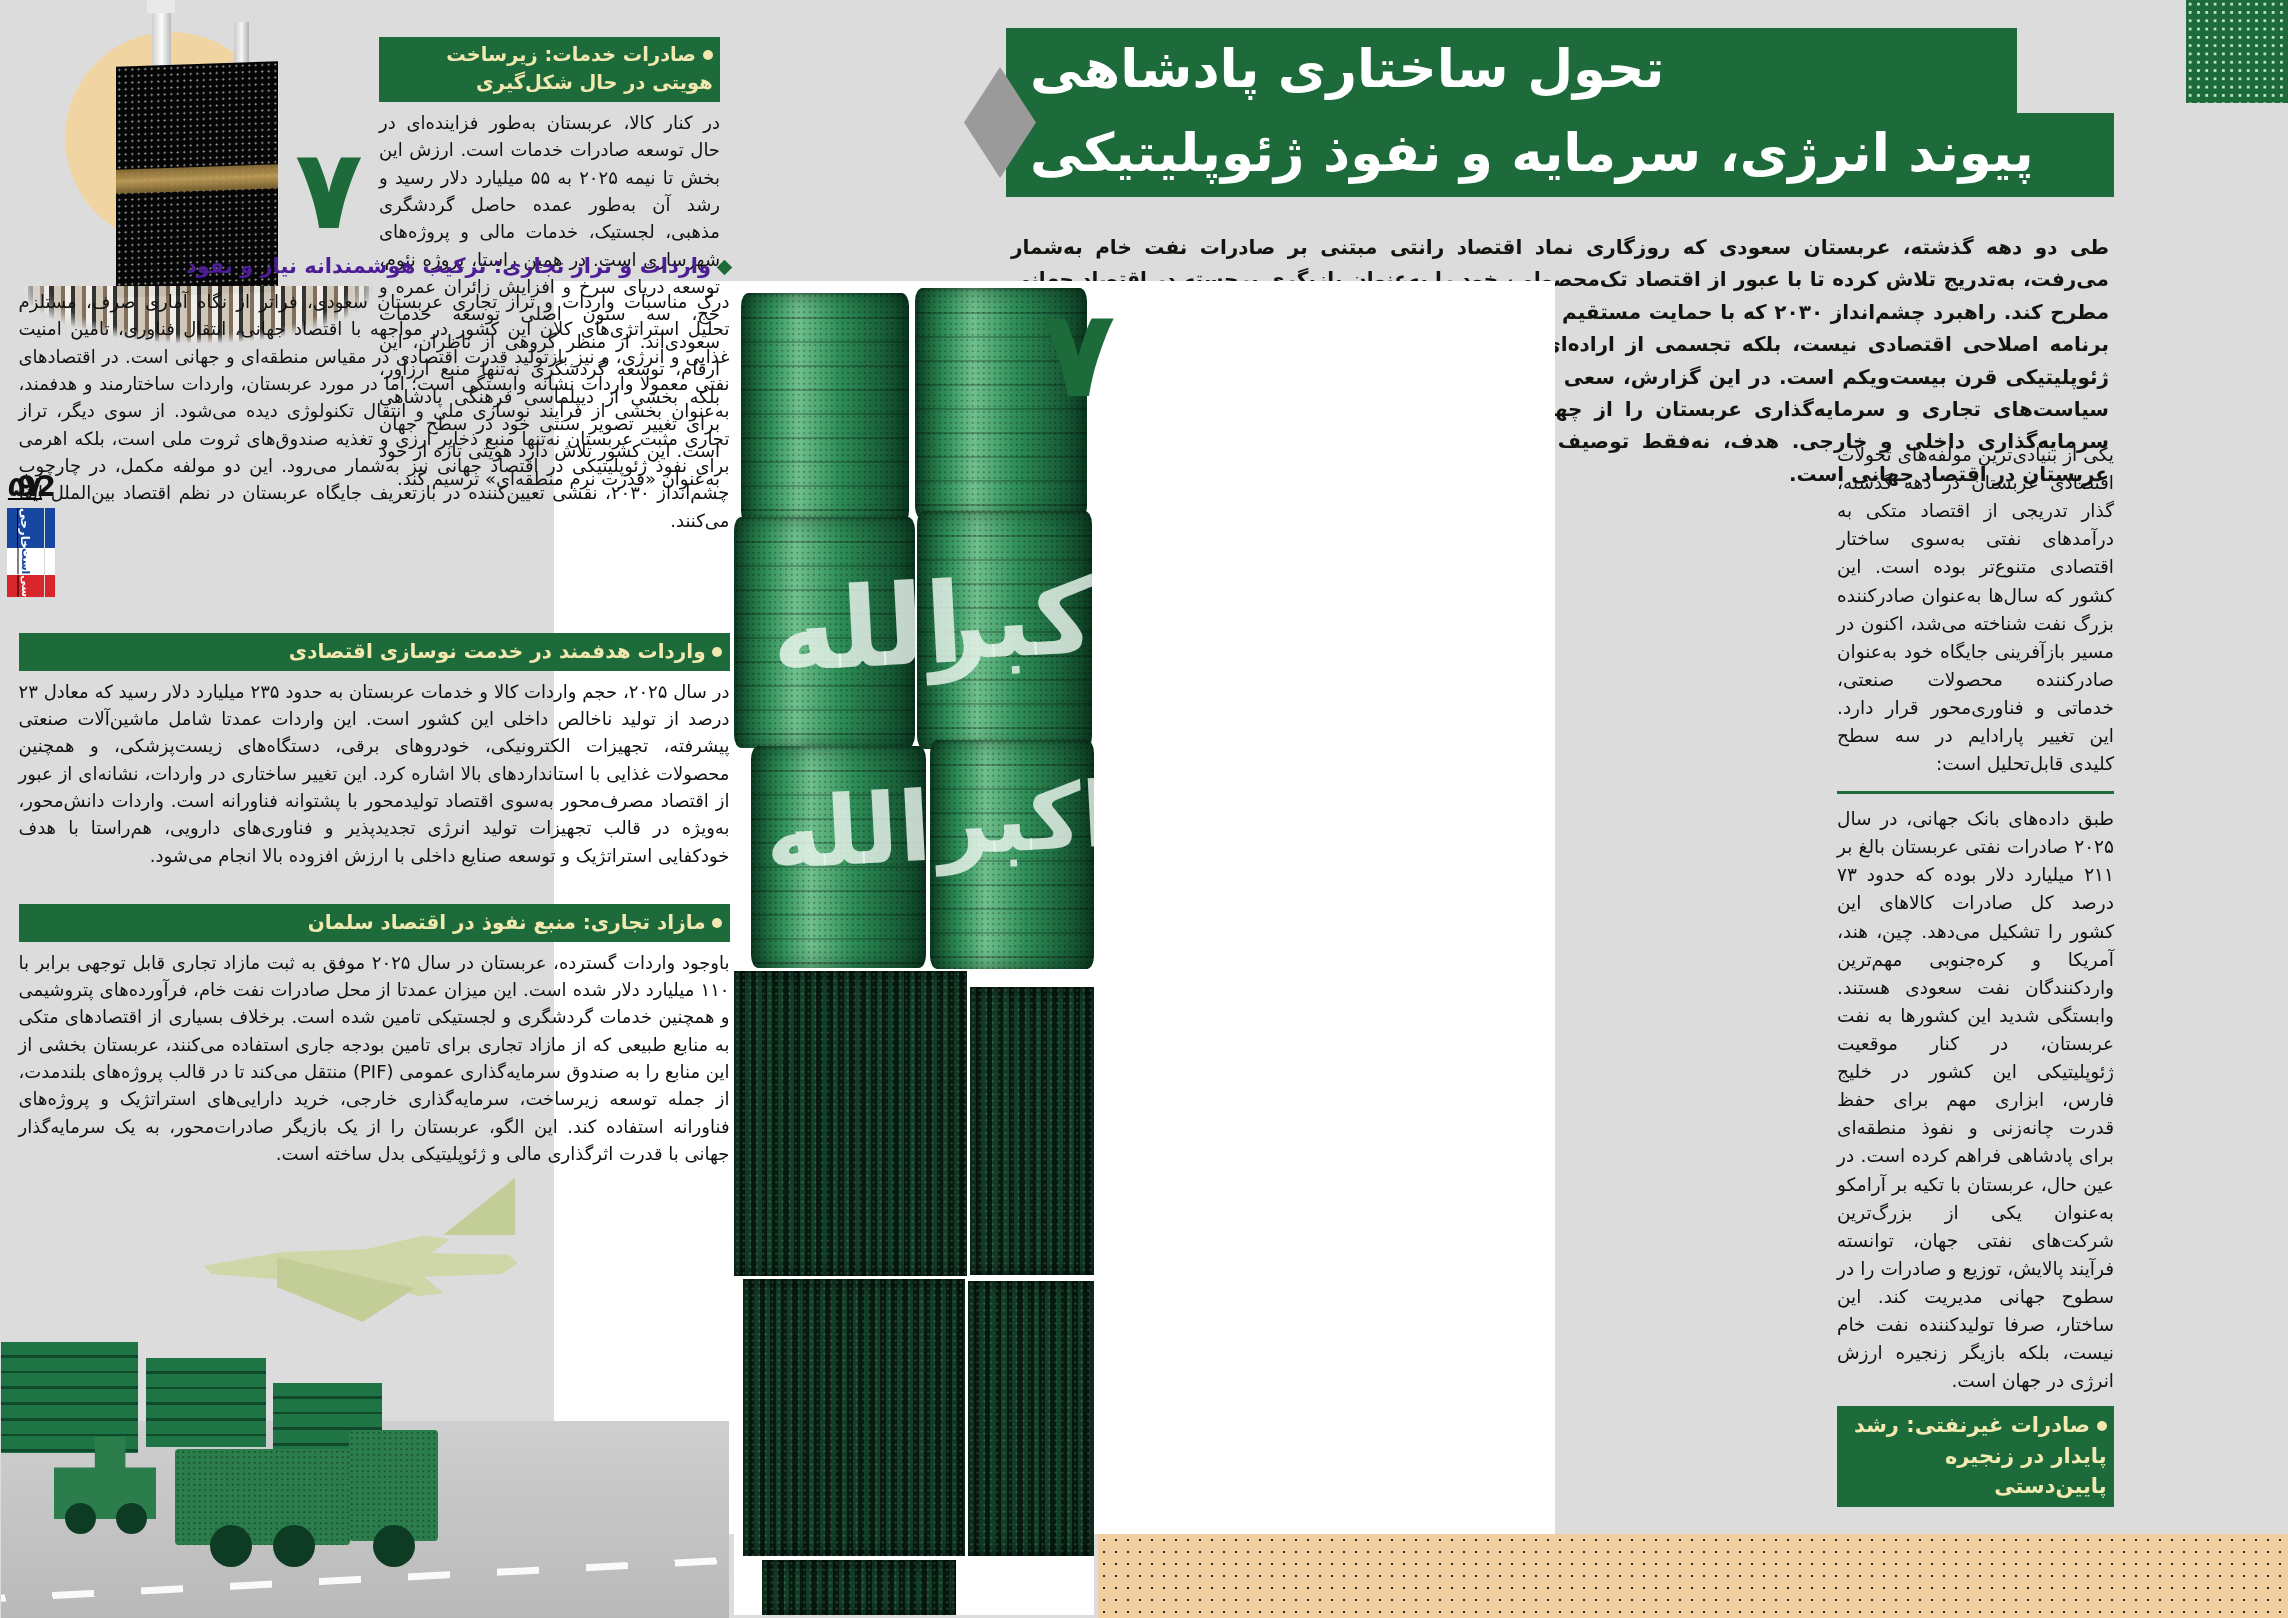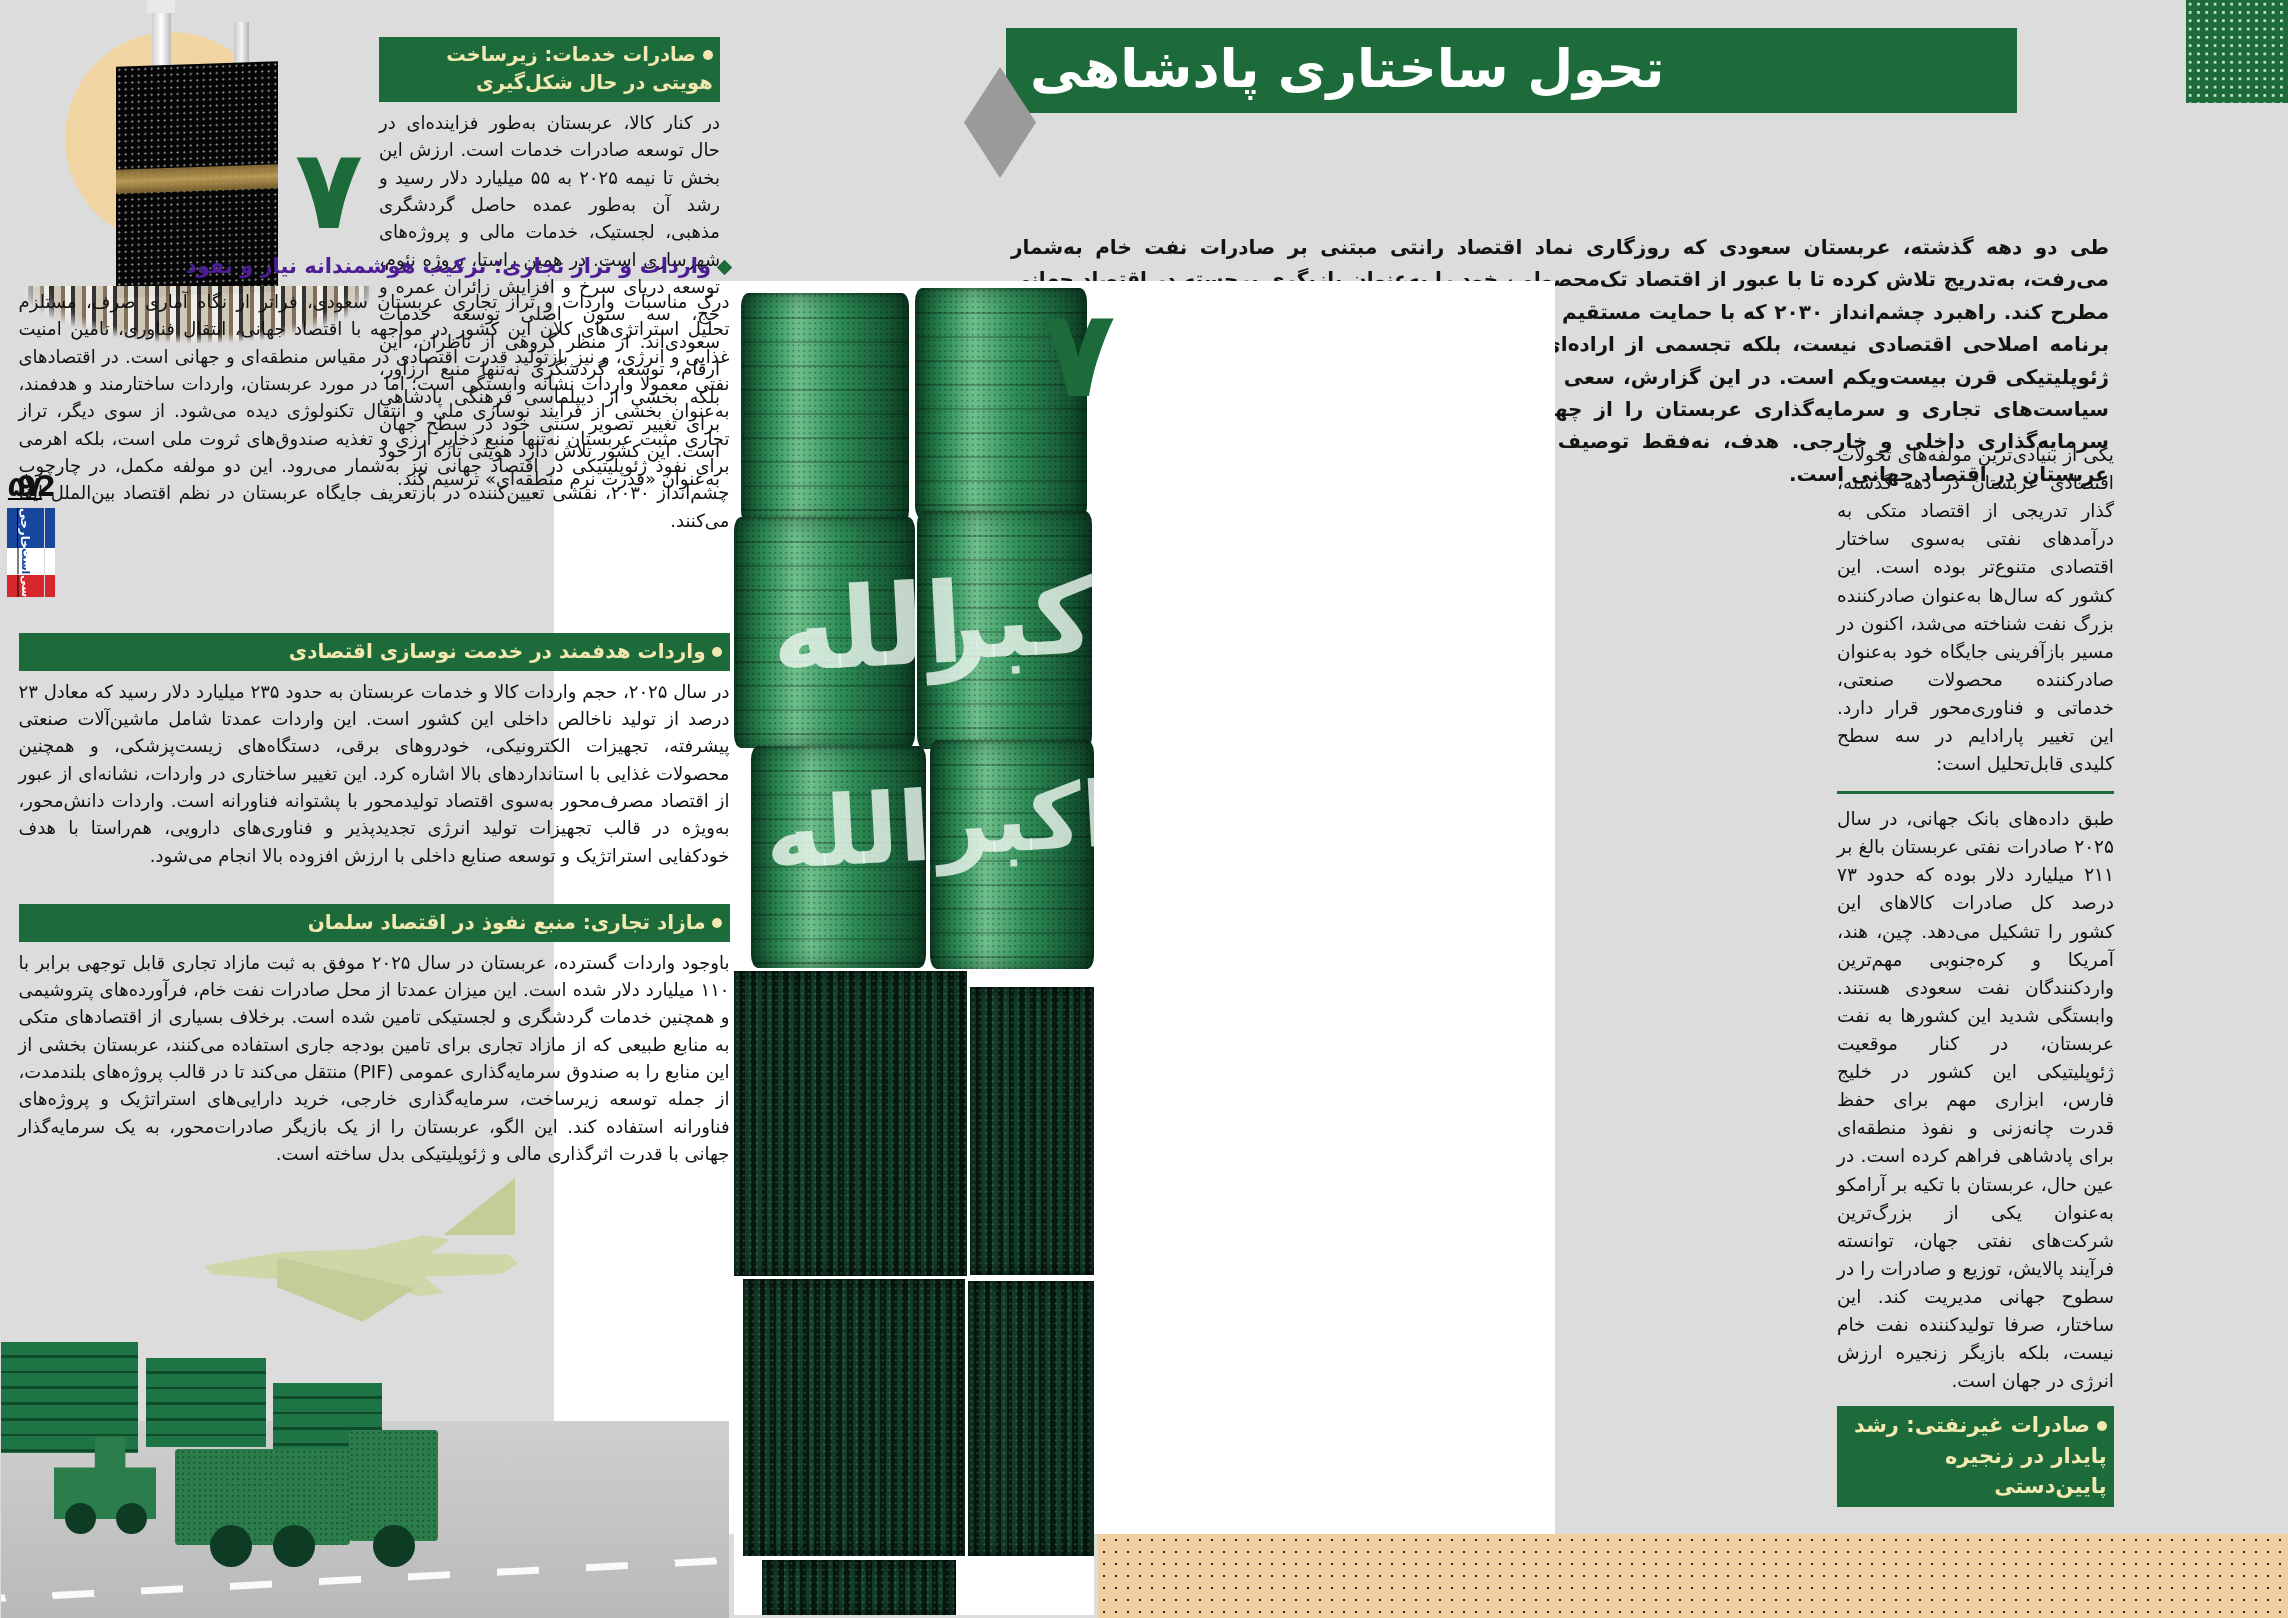--- a/index.html
+++ b/index.html
@@ -203,20 +203,21 @@
 </head>
 <body>
 
 <div class="spread">
 
   <div class="dot-square"></div>
 
   <div class="title-wrap">
     <div class="title-diamond"></div>
     <span class="title-line l1">تحول ساختاری پادشاهی</span>
+    <span class="title-line l2">پیوند انرژی، سرمایه و نفوذ ژئوپلیتیکی</span>
   </div>
 
   <div class="lead">طی دو دهه گذشته، عربستان سعودی که روزگاری نماد اقتصاد رانتی مبتنی بر صادرات نفت خام به‌شمار می‌رفت، به‌تدریج تلاش کرده تا با عبور از اقتصاد تک‌محصولی، خود را به‌عنوان بازیگری برجسته در اقتصاد جهانی مطرح کند. راهبرد چشم‌انداز ۲۰۳۰ که با حمایت مستقیم محمد بن‌سلمان، ولیعهد عربستان معرفی شد، صرفا یک برنامه اصلاحی اقتصادی نیست، بلکه تجسمی از اراده‌ای برای بازتعریف نقش این کشور در نظم اقتصادی و ژئوپلیتیکی قرن بیست‌ویکم است. در این گزارش، سعی بر آن است تا با بهره‌گیری از داده‌های معتبر بین‌المللی، سیاست‌های تجاری و سرمایه‌گذاری عربستان را از چهار منظر تحلیل کنیم: صادرات، واردات، تراز تجاری و سرمایه‌گذاری داخلی و خارجی. هدف، نه‌فقط توصیف وضعیت موجود، بلکه تبیین مسیر راه و جایگاه آینده عربستان در اقتصاد جهانی است.</div>
 
   <div class="white-panel"></div>
 
   <div class="col56">
 
     <p>یکی از بنیادی‌ترین مولفه‌های تحولات اقتصادی عربستان در دهه گذشته، گذار تدریجی از اقتصاد متکی به درآمدهای نفتی به‌سوی ساختار اقتصادی متنوع‌تر بوده است. این کشور که سال‌ها به‌عنوان صادرکننده بزرگ نفت شناخته می‌شد، اکنون در مسیر بازآفرینی جایگاه خود به‌عنوان صادرکننده محصولات صنعتی، خدماتی و فناوری‌محور قرار دارد. این تغییر پارادایم در سه سطح کلیدی قابل‌تحلیل است:</p>
 

